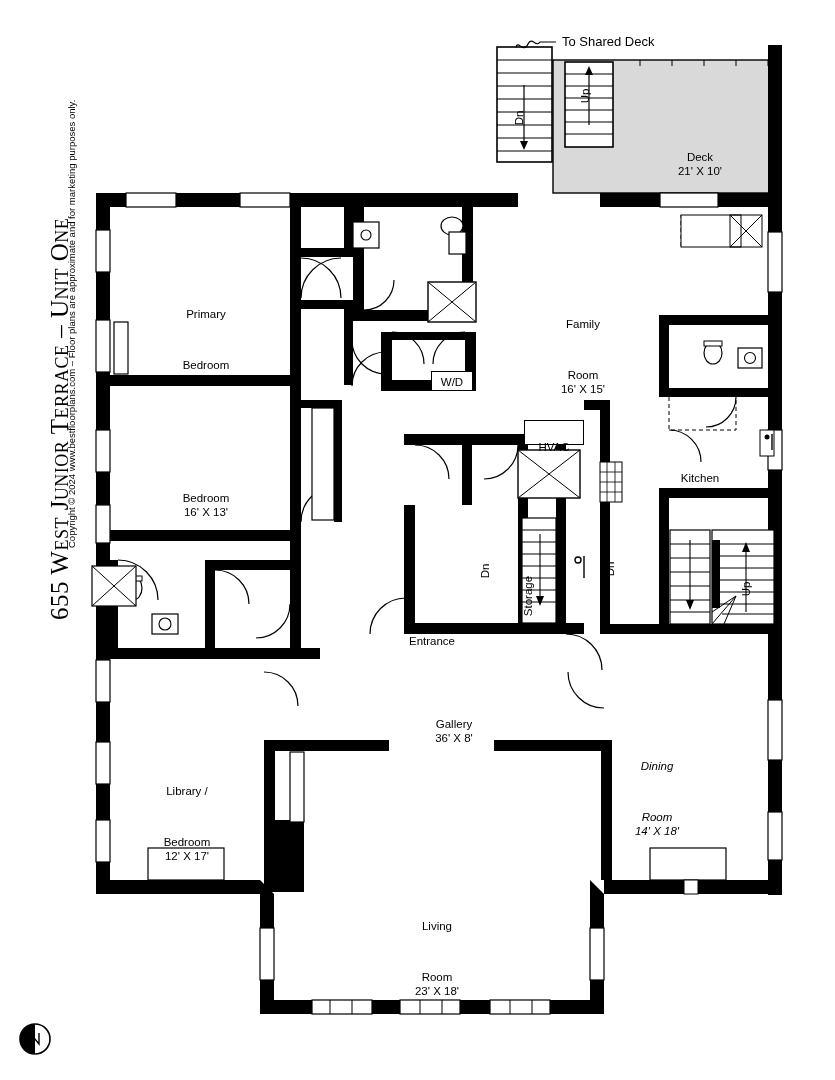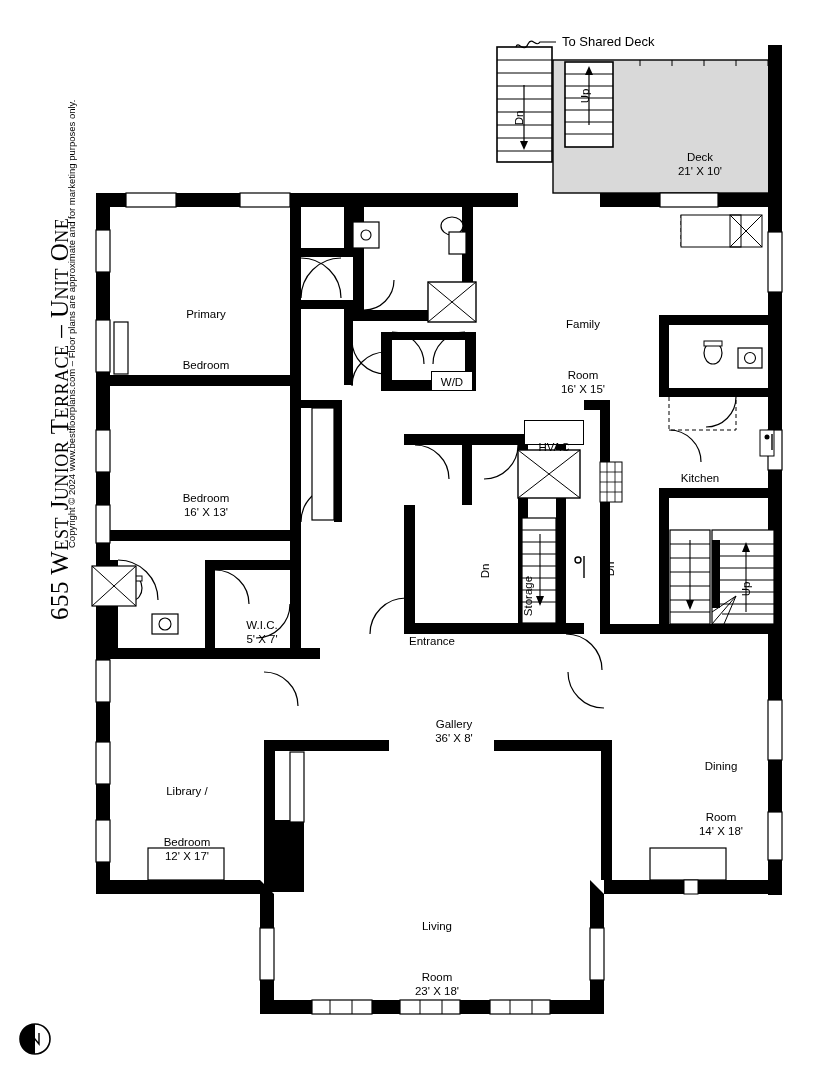--- a/index.html
+++ b/index.html
@@ -424,41 +424,37 @@
   <div class="label" style="left:126px; top:454px; width:160px;">
     <span class="nm">Bedroom</span>
     <span class="dim">16' X 13'</span>
   </div>
 
   <div class="label" style="left:620px; top:434px; width:160px;">
     <span class="nm">Kitchen</span>
     <span class="dim">14' X 10'</span>
   </div>
 
-  <div class="label" style="left:182px; top:581px; width:160px;">
-    <span class="nm">W.I.C.</span>
-    <span class="dim">5' X 7'</span>
-  </div>
 
   <div class="label" style="left:352px; top:597px; width:160px;">
     <span class="nm">Entrance</span>
   </div>
 
   <div class="label" style="left:374px; top:680px; width:160px;">
     <span class="nm">Gallery</span>
     <span class="dim">36' X 8'</span>
   </div>
 
   <div class="label" style="left:107px; top:747px; width:160px;">
     <span class="nm">Library /</span>
     <span class="nm">Bedroom</span>
     <span class="dim">12' X 17'</span>
   </div>
 
-  <div class="label" style="left:641px; top:722px; width:160px;">
+  <div class="label" style="left:577px; top:722px; width:160px;font-style:italic;">
     <span class="nm">Dining</span>
     <span class="nm">Room</span>
     <span class="dim">14' X 18'</span>
   </div>
 
   <div class="label" style="left:357px; top:882px; width:160px;">
     <span class="nm">Living</span>
     <span class="nm">Room</span>
     <span class="dim">23' X 18'</span>
   </div>

